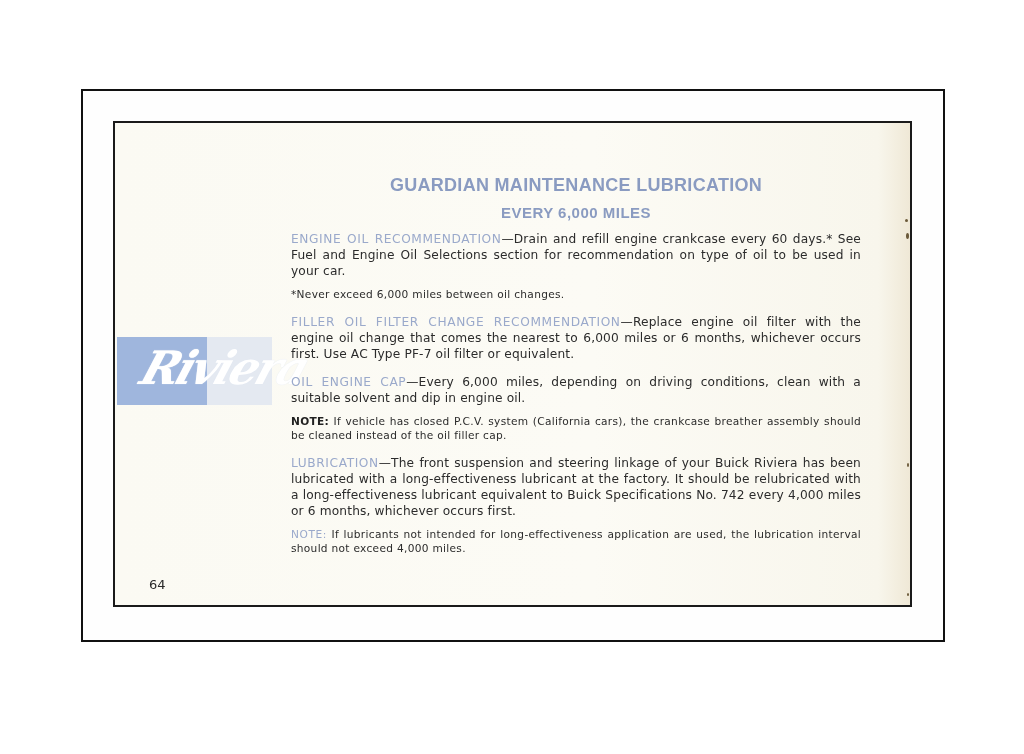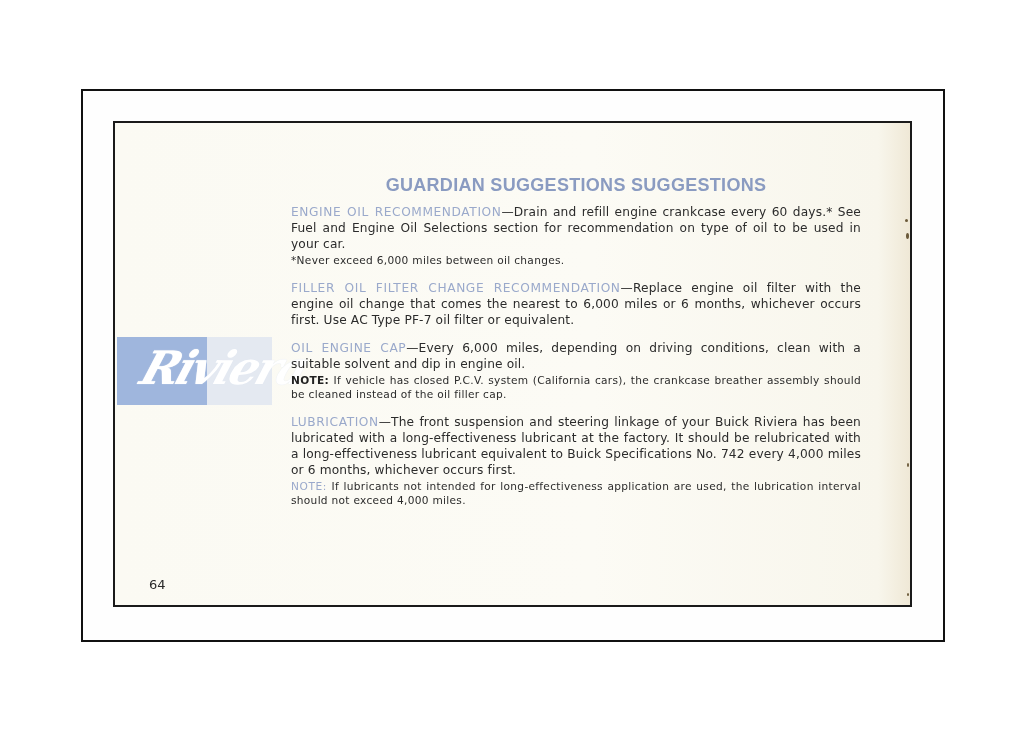--- a/index.html
+++ b/index.html
@@ -39,21 +39,21 @@
     font-size: 18px; color: #8a9bc1; letter-spacing: 0.3px; margin: 0 0 8px 0;
   }
   .subtitle {
     text-align: center; font-family: "Liberation Sans", sans-serif; font-weight: bold;
     font-size: 15px; color: #8a9bc1; letter-spacing: 0.5px; margin: 0 0 10px 0;
   }
   .para {
     font-size: 12.2px; line-height: 16px; text-align: justify; margin: 0;
     letter-spacing: 0.15px; color: #2b2b2b;
   }
-  .para + .note { margin-top: 1px; }
+  .para + .note { margin-top: 8px; }
   .note {
     font-size: 10.6px; line-height: 14.5px; text-align: justify; margin: 0;
     letter-spacing: 0.3px; color: #2b2b2b;
   }
   .section { margin-bottom: 12px; }
   .head {
     color: #9aa9cb; font-weight: normal; letter-spacing: 0.6px;
   }
   .note-label-bold { font-weight: bold; color: #222; }
   .note-label-blue { color: #9aa9cb; letter-spacing: 0.6px; }
@@ -70,21 +70,22 @@
 
 <div class="inner-page">
 
   <div class="logo-block">
     <div class="logo-dark"></div>
     <div class="logo-light"></div>
     <span class="logo-script">Riviera</span>
   </div>
 
   <div class="text-col">
-    <h1 class="title">GUARDIAN SUGGESTIONS SUGGESTIONS</h1>
+    <h1 class="title">GUARDIAN MAINTENANCE LUBRICATION</h1>
+    <h2 class="subtitle">EVERY 6,000 MILES</h2>
 
     <div class="section">
       <p class="para"><span class="head">ENGINE OIL RECOMMENDATION</span><span>—Drain and refill engine crankcase every 60 days.* See Fuel and Engine Oil Selections section for recommendation on type of oil to be used in your car.</span></p>
       <p class="note">*Never exceed 6,000 miles between oil changes.</p>
     </div>
 
     <div class="section">
       <p class="para"><span class="head">FILLER OIL FILTER CHANGE RECOMMENDATION</span><span>—Replace engine oil filter with the engine oil change that comes the nearest to 6,000 miles or 6 months, whichever occurs first. Use AC Type PF-7 oil filter or equivalent.</span></p>
     </div>
 

